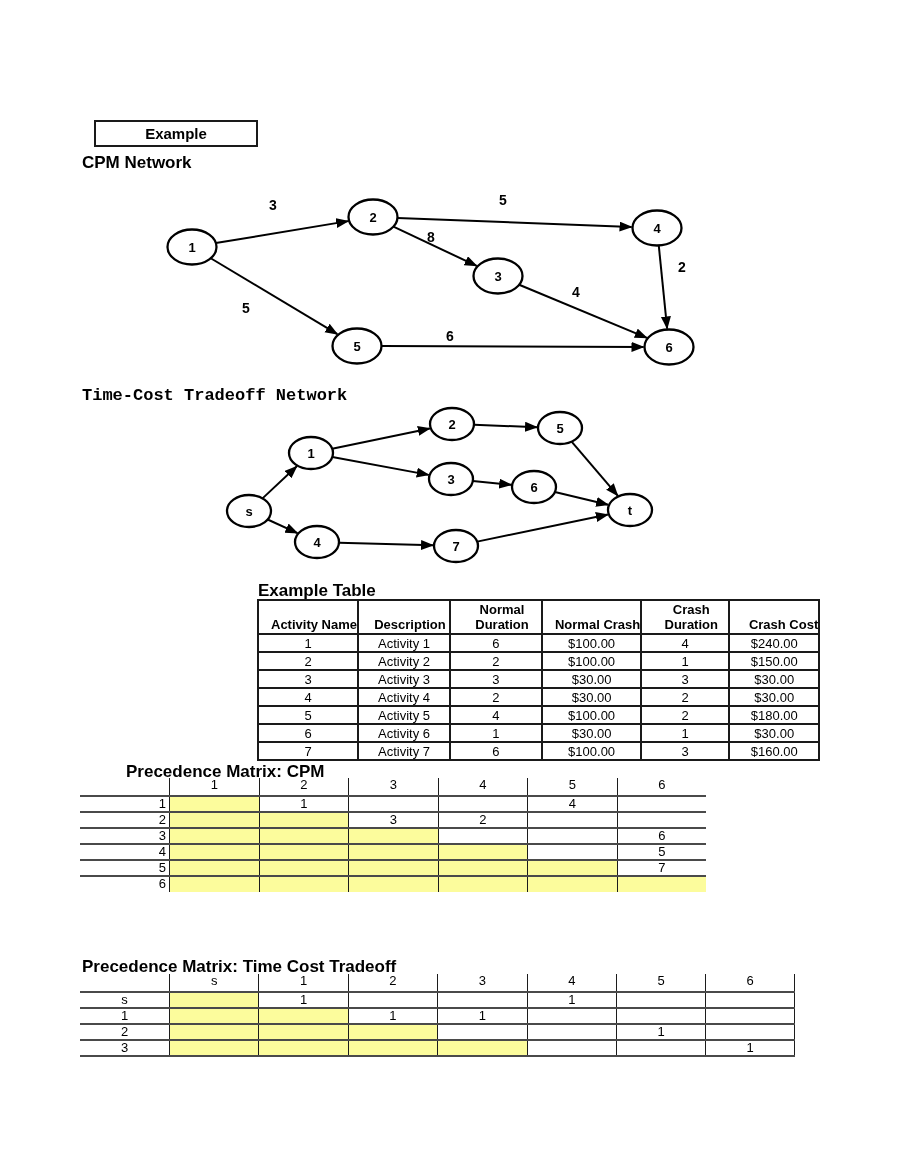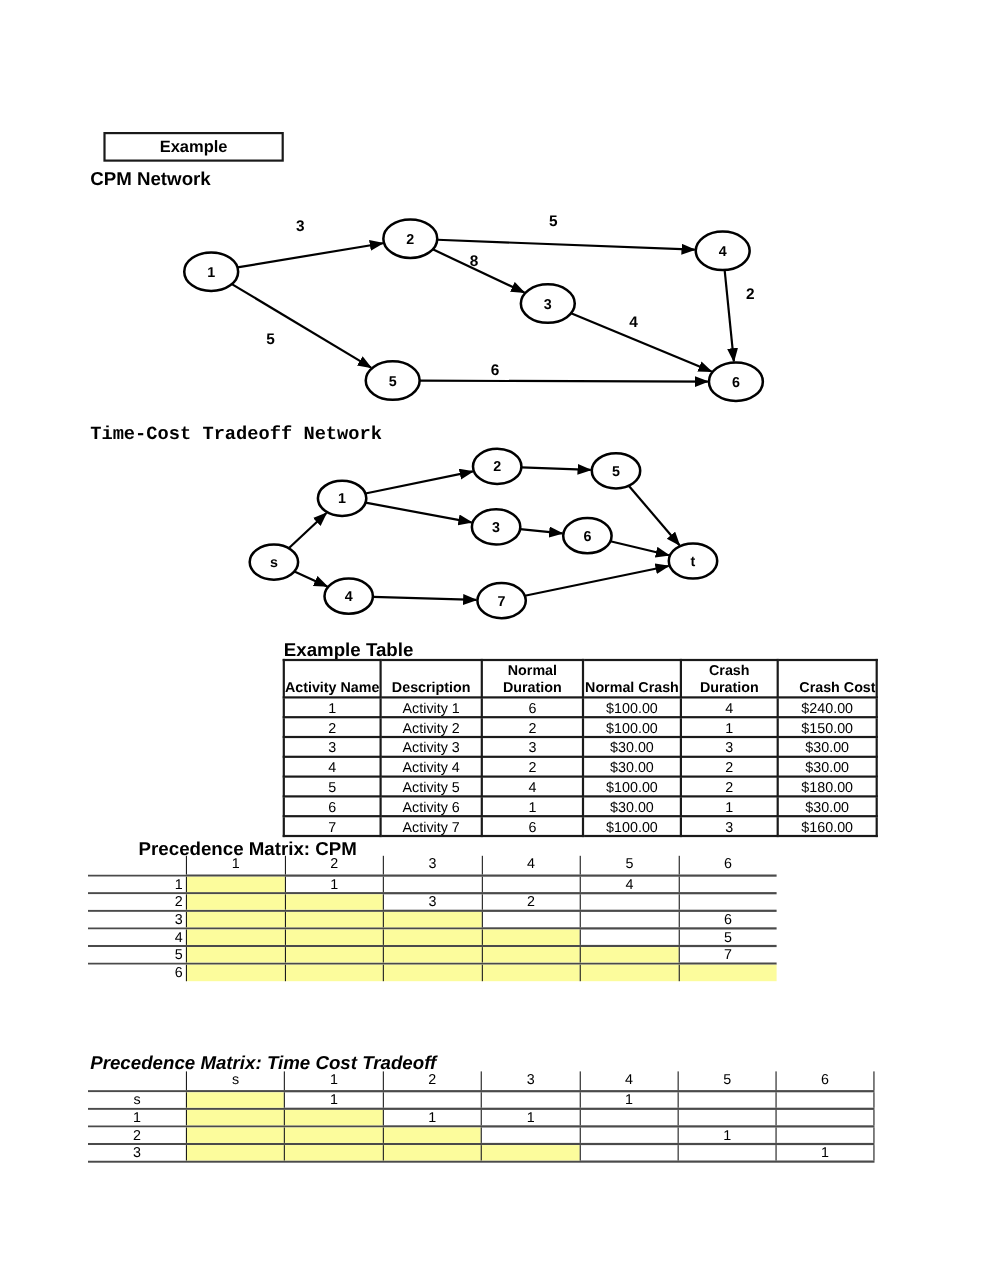--- a/index.html
+++ b/index.html
@@ -8,30 +8,30 @@
 
   .example-box{position:absolute;left:94px;top:120px;width:160px;height:23px;
         border:2px solid #1a1a1a;display:flex;align-items:center;justify-content:center;
         font-weight:bold;font-size:15px;}
 
   .sec-label{position:absolute;font-weight:bold;font-size:17px;white-space:nowrap;}
   .lbl-cpm-net{left:82px;top:153px;}
   .lbl-tct-net{left:82px;top:386px;font-family:Liberation Mono, monospace;}
   .lbl-act-tab{left:258px;top:581px;}
   .lbl-pm-cpm{left:82px;top:762px;margin-left:44px;}
-  .lbl-pm-tct{left:82px;top:957px;font-style:italic;}
+  .lbl-pm-tct{left:82px;top:957px;}
 
   svg.net{position:absolute;overflow:visible;}
   .svg-cpm{left:140px;top:185px;}
   .svg-tct{left:210px;top:400px;}
 
   
   table.act{position:absolute;left:257px;top:599px;border-collapse:collapse;table-layout:fixed;}
   table.act td,table.act th{border:2px solid #1a1a1a;font-size:13px;padding:0;overflow:hidden;}
-  table.act th{font-weight:bold;vertical-align:bottom;text-align:center;height:31px;line-height:15px;padding-bottom:1px;}
+  table.act th{font-weight:bold;vertical-align:bottom;text-align:center;height:31px;line-height:15px;padding-bottom:1px;padding-left:12px;}
   table.act th.nowrap{white-space:nowrap;}
   table.act th.left,table.act td.left{text-align:right;padding-left:2px;}
   table.act td{height:16px;text-align:center;line-height:15px;}
 
   
   .matrix{position:absolute;left:80px;}
   .pm-cpm{top:778px;}
   .pm-tct{top:974px;}
   .m-row{display:flex;box-sizing:border-box;}
   .m-head{height:16.5px;}

